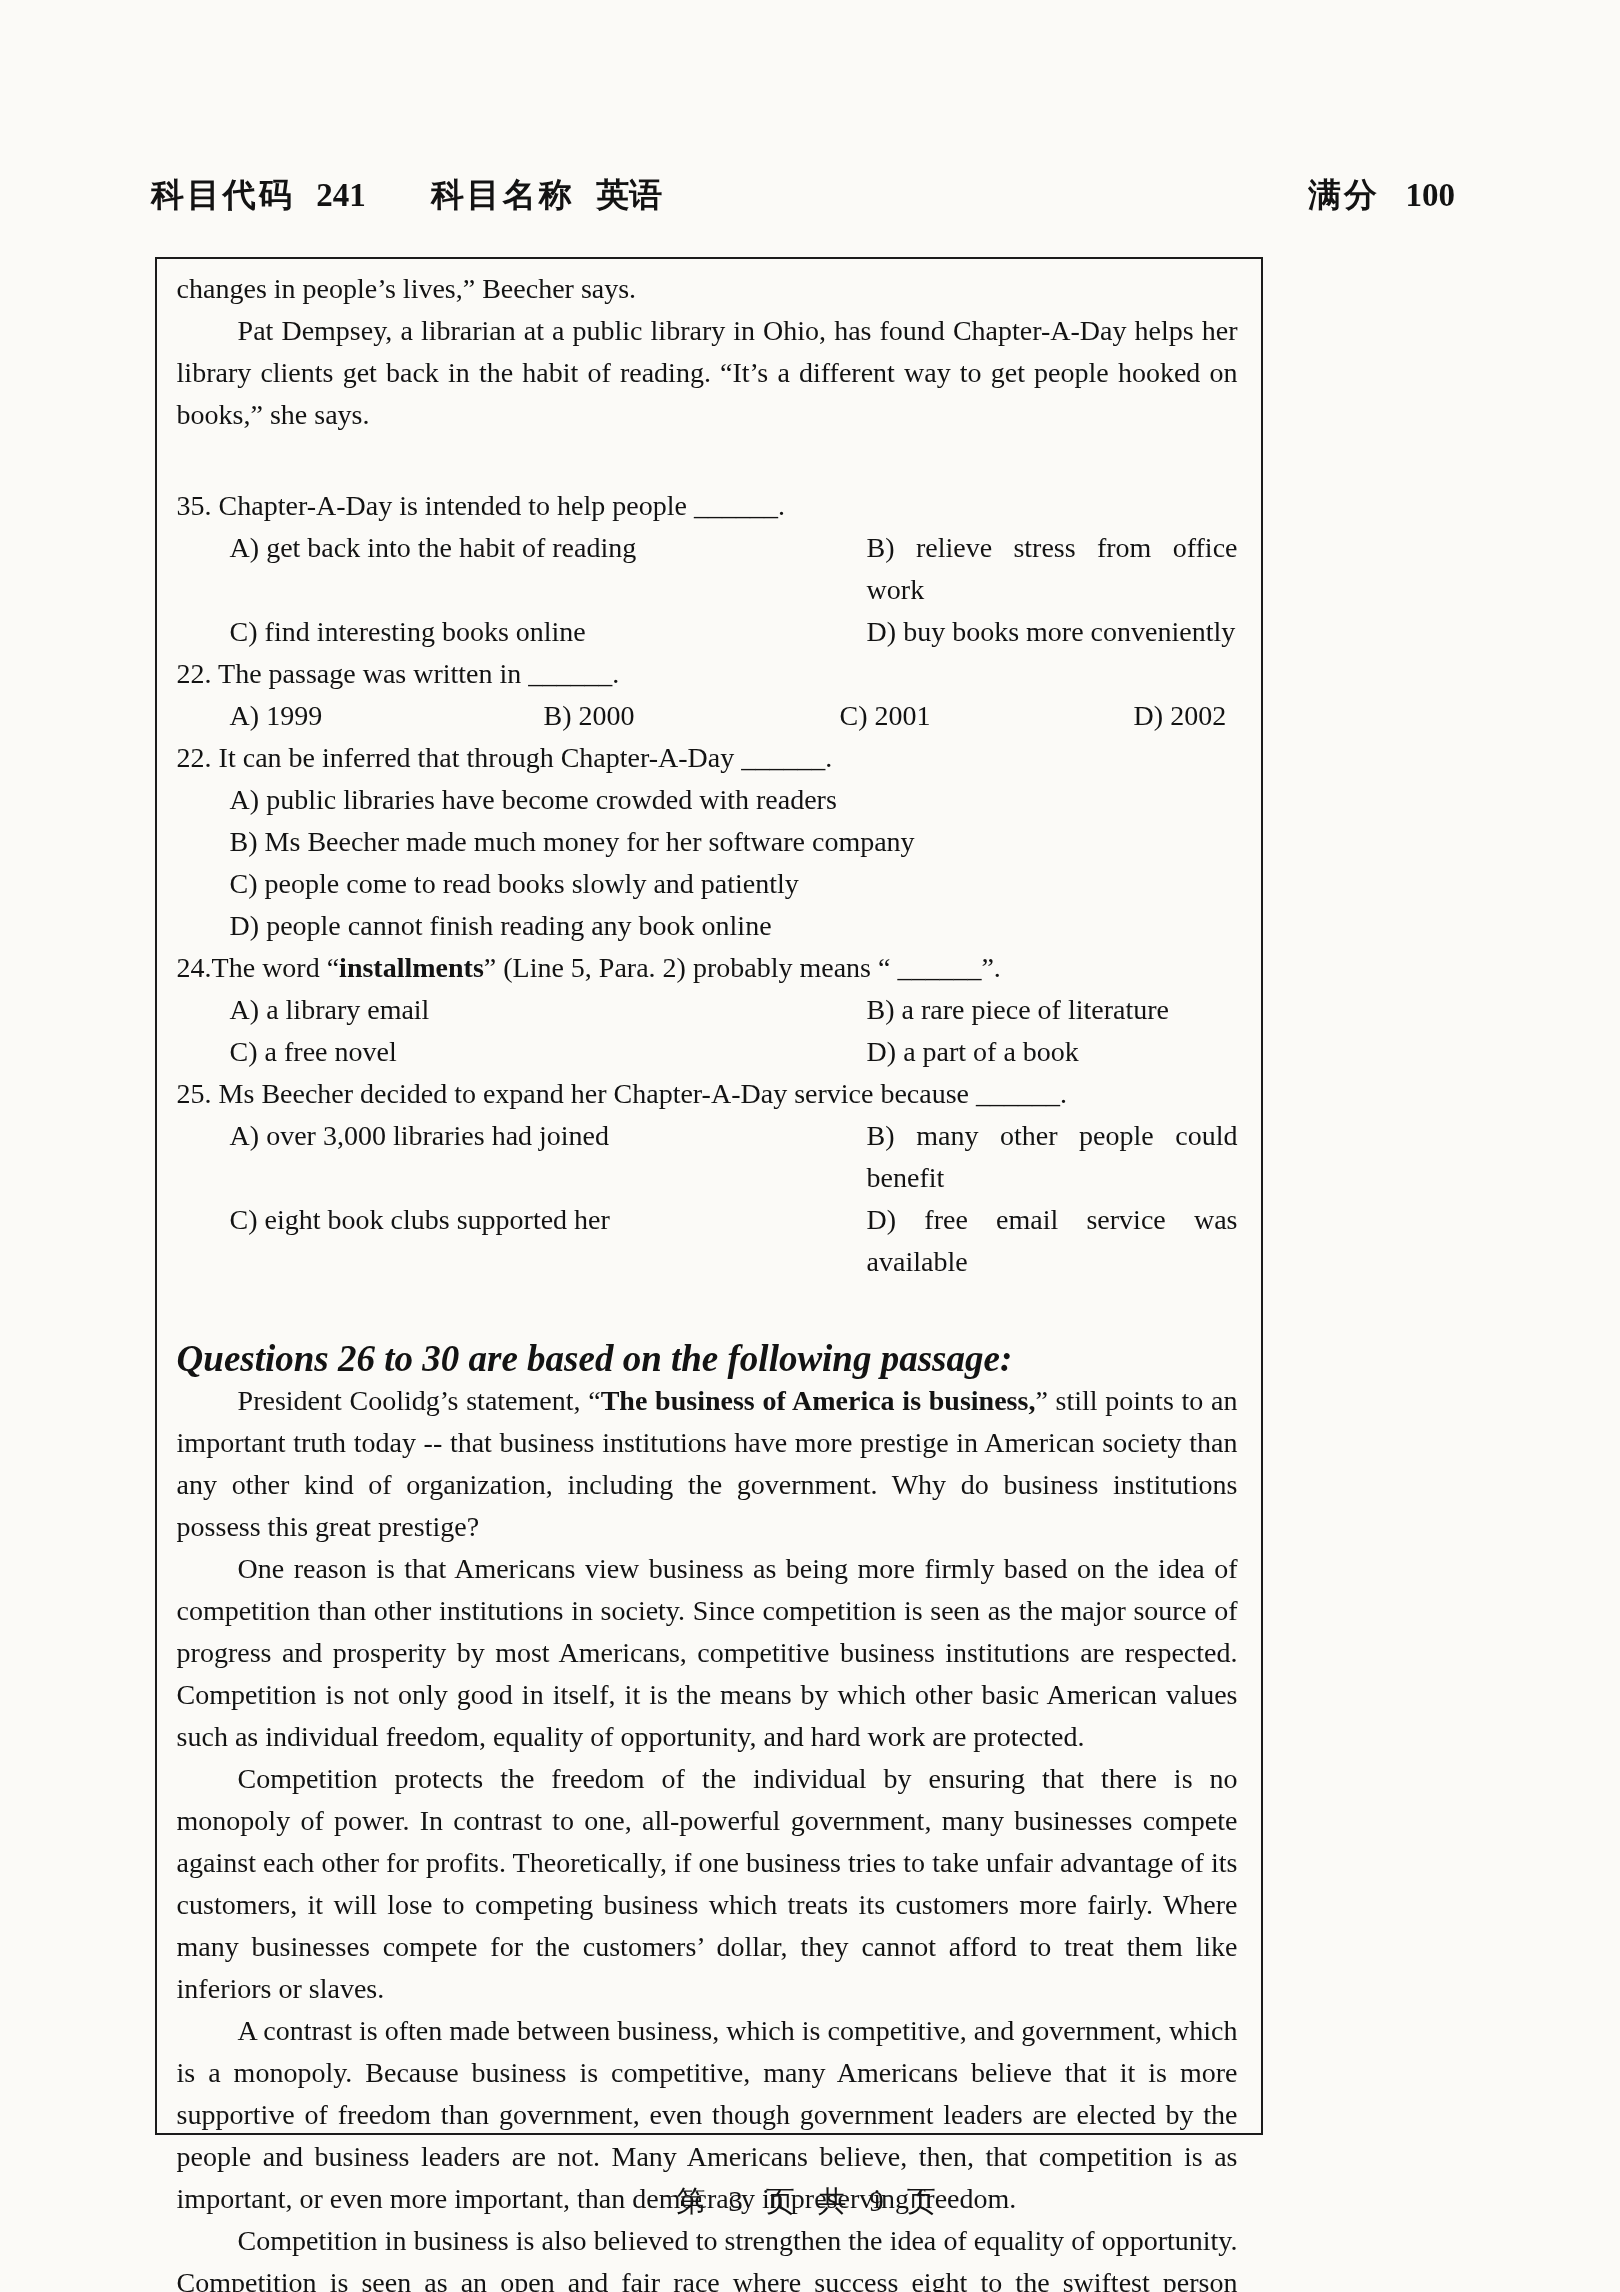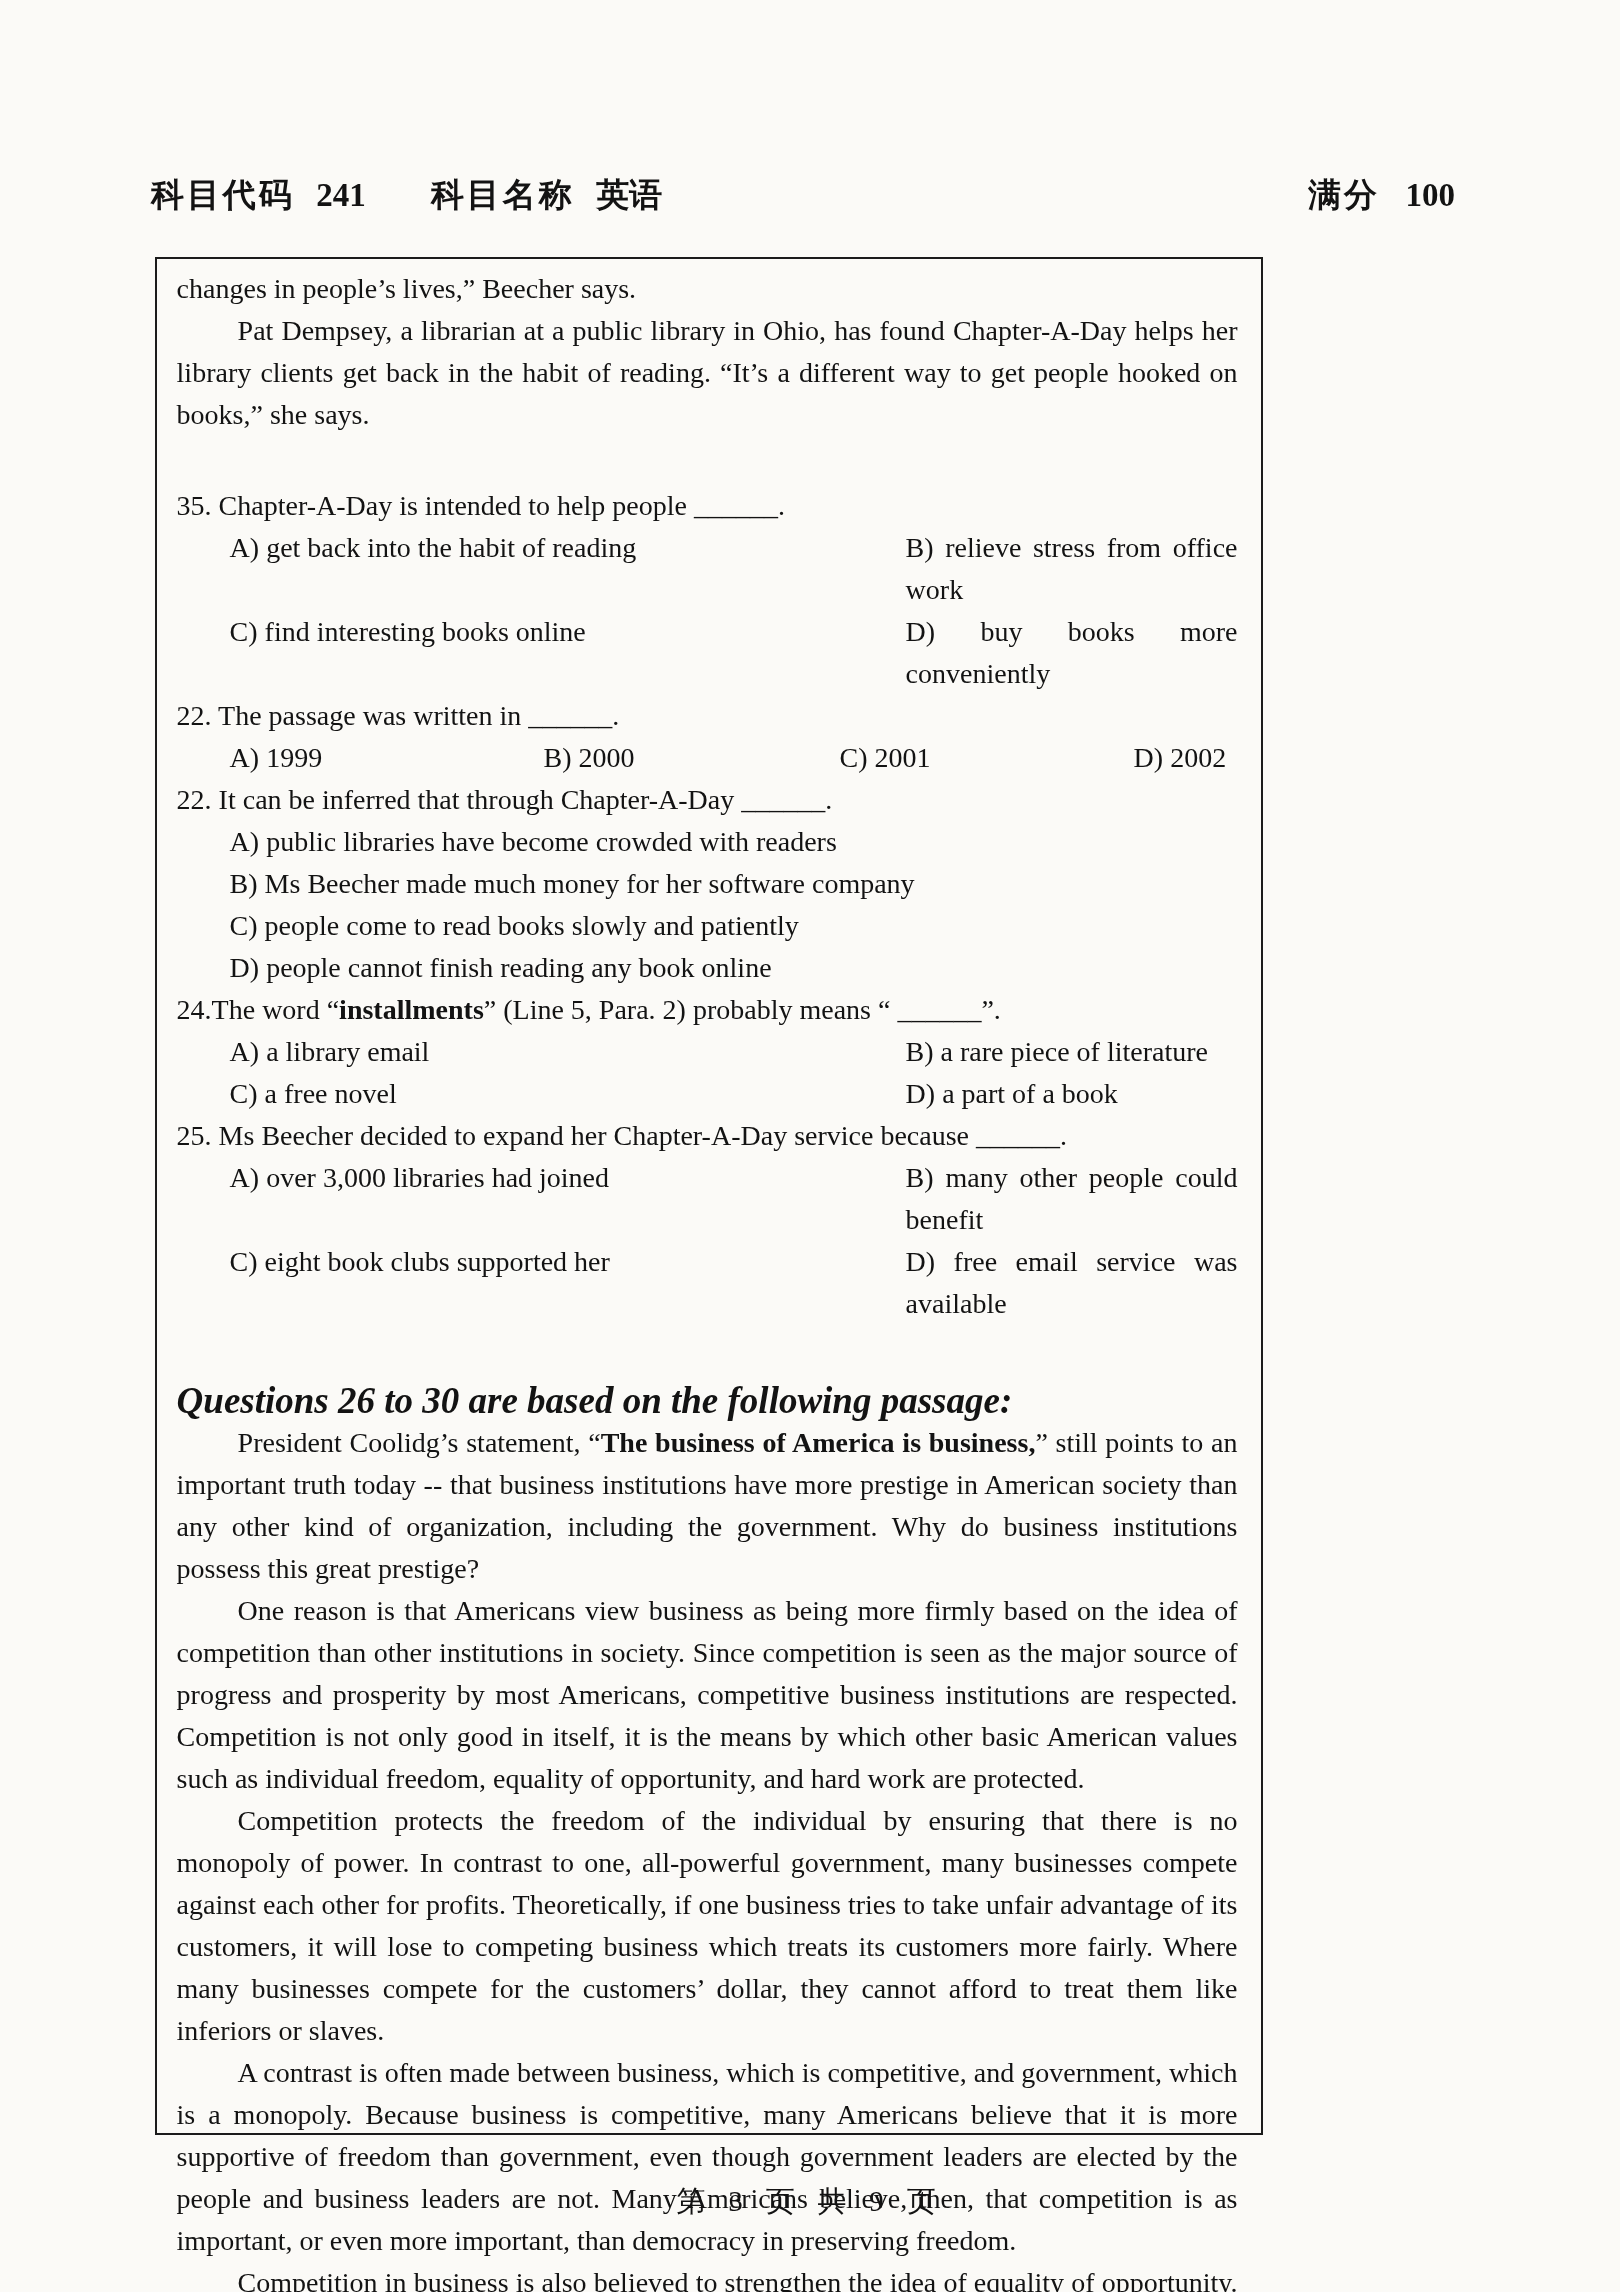--- a/index.html
+++ b/index.html
@@ -29,21 +29,21 @@
     border:2.9px solid #1b1b1b;
     box-sizing:border-box;
     padding:8.8px 23.5px 0 19.6px;
     font-size:28px;line-height:42px;
     text-align:justify;
   }
   p{margin:0;}
   .indent{text-indent:61px;}
   .gap-a{height:49px;}
   .gap-b{height:55px;}
-  .opts2{display:grid;grid-template-columns:637px 1fr;padding-left:53px;gap:39px;}
+  .opts2{display:grid;grid-template-columns:637px 1fr;padding-left:53px;}
   .opts4{display:grid;grid-template-columns:314px 296px 294px 1fr;padding-left:53px;}
   .opt1{padding-left:53px;text-align:left;}
   .sec-head{font-weight:bold;font-style:italic;font-size:37px;}
   b{font-weight:bold;}
   
   .footer{
     position:absolute;top:2182px;left:0;width:100%;
     text-align:center;font-size:29px;letter-spacing:7.8px;
   }
 </style>

